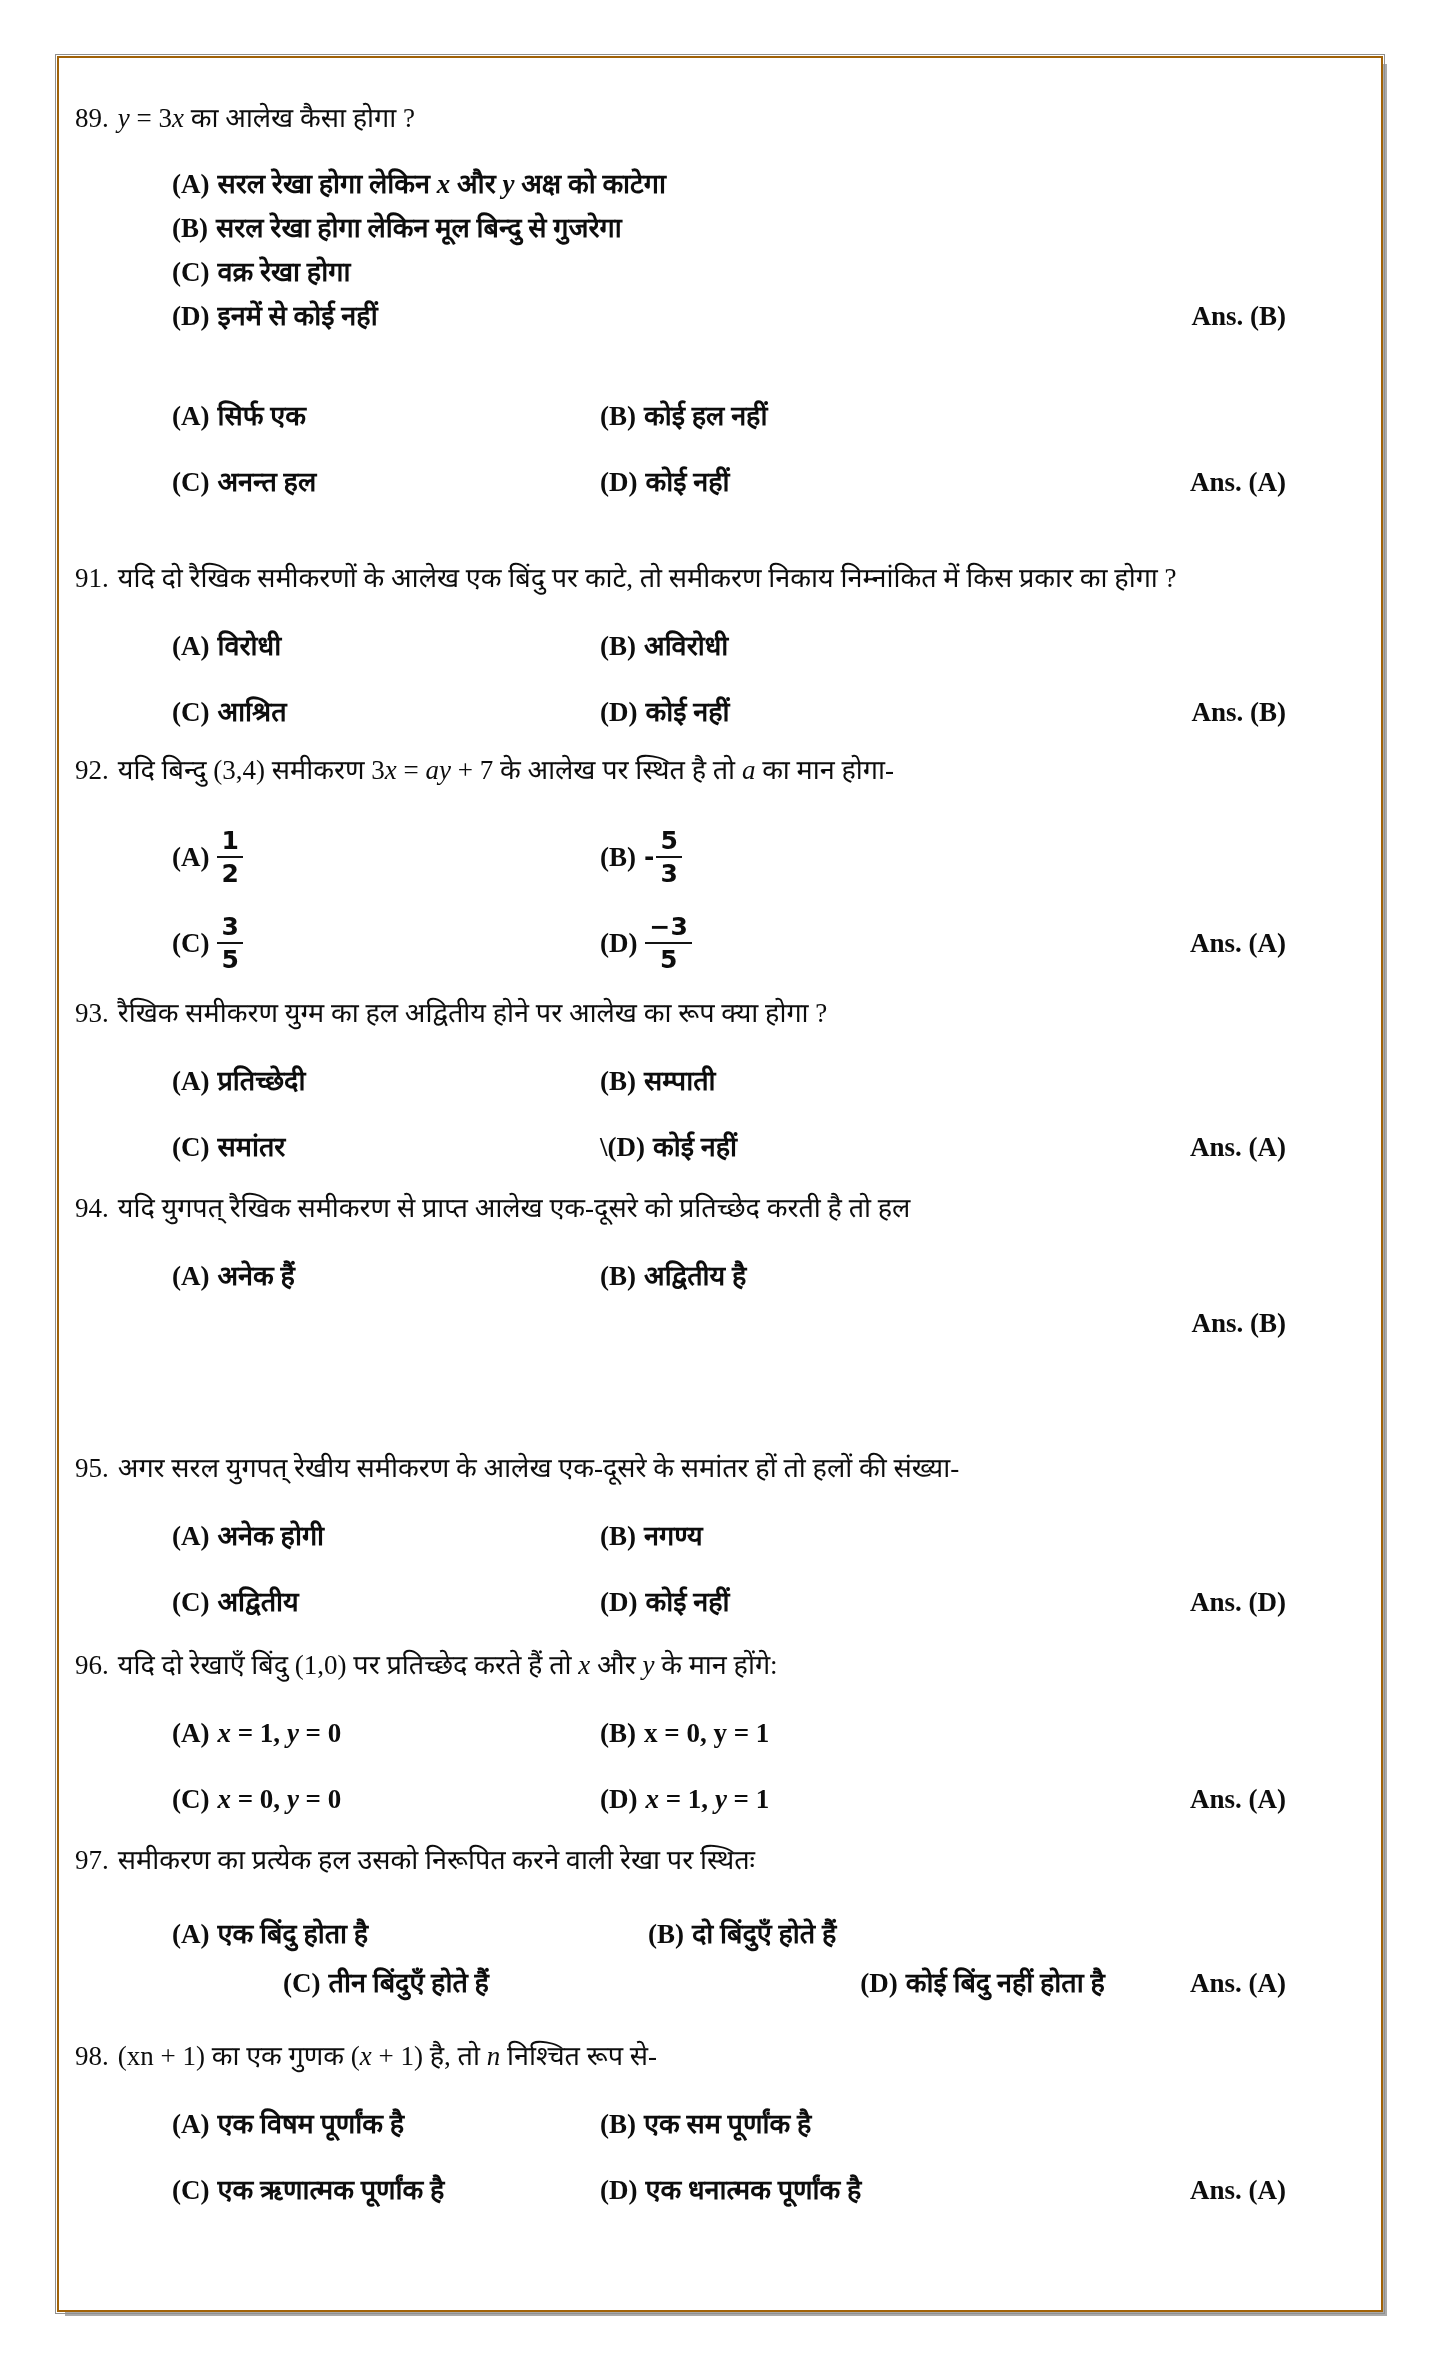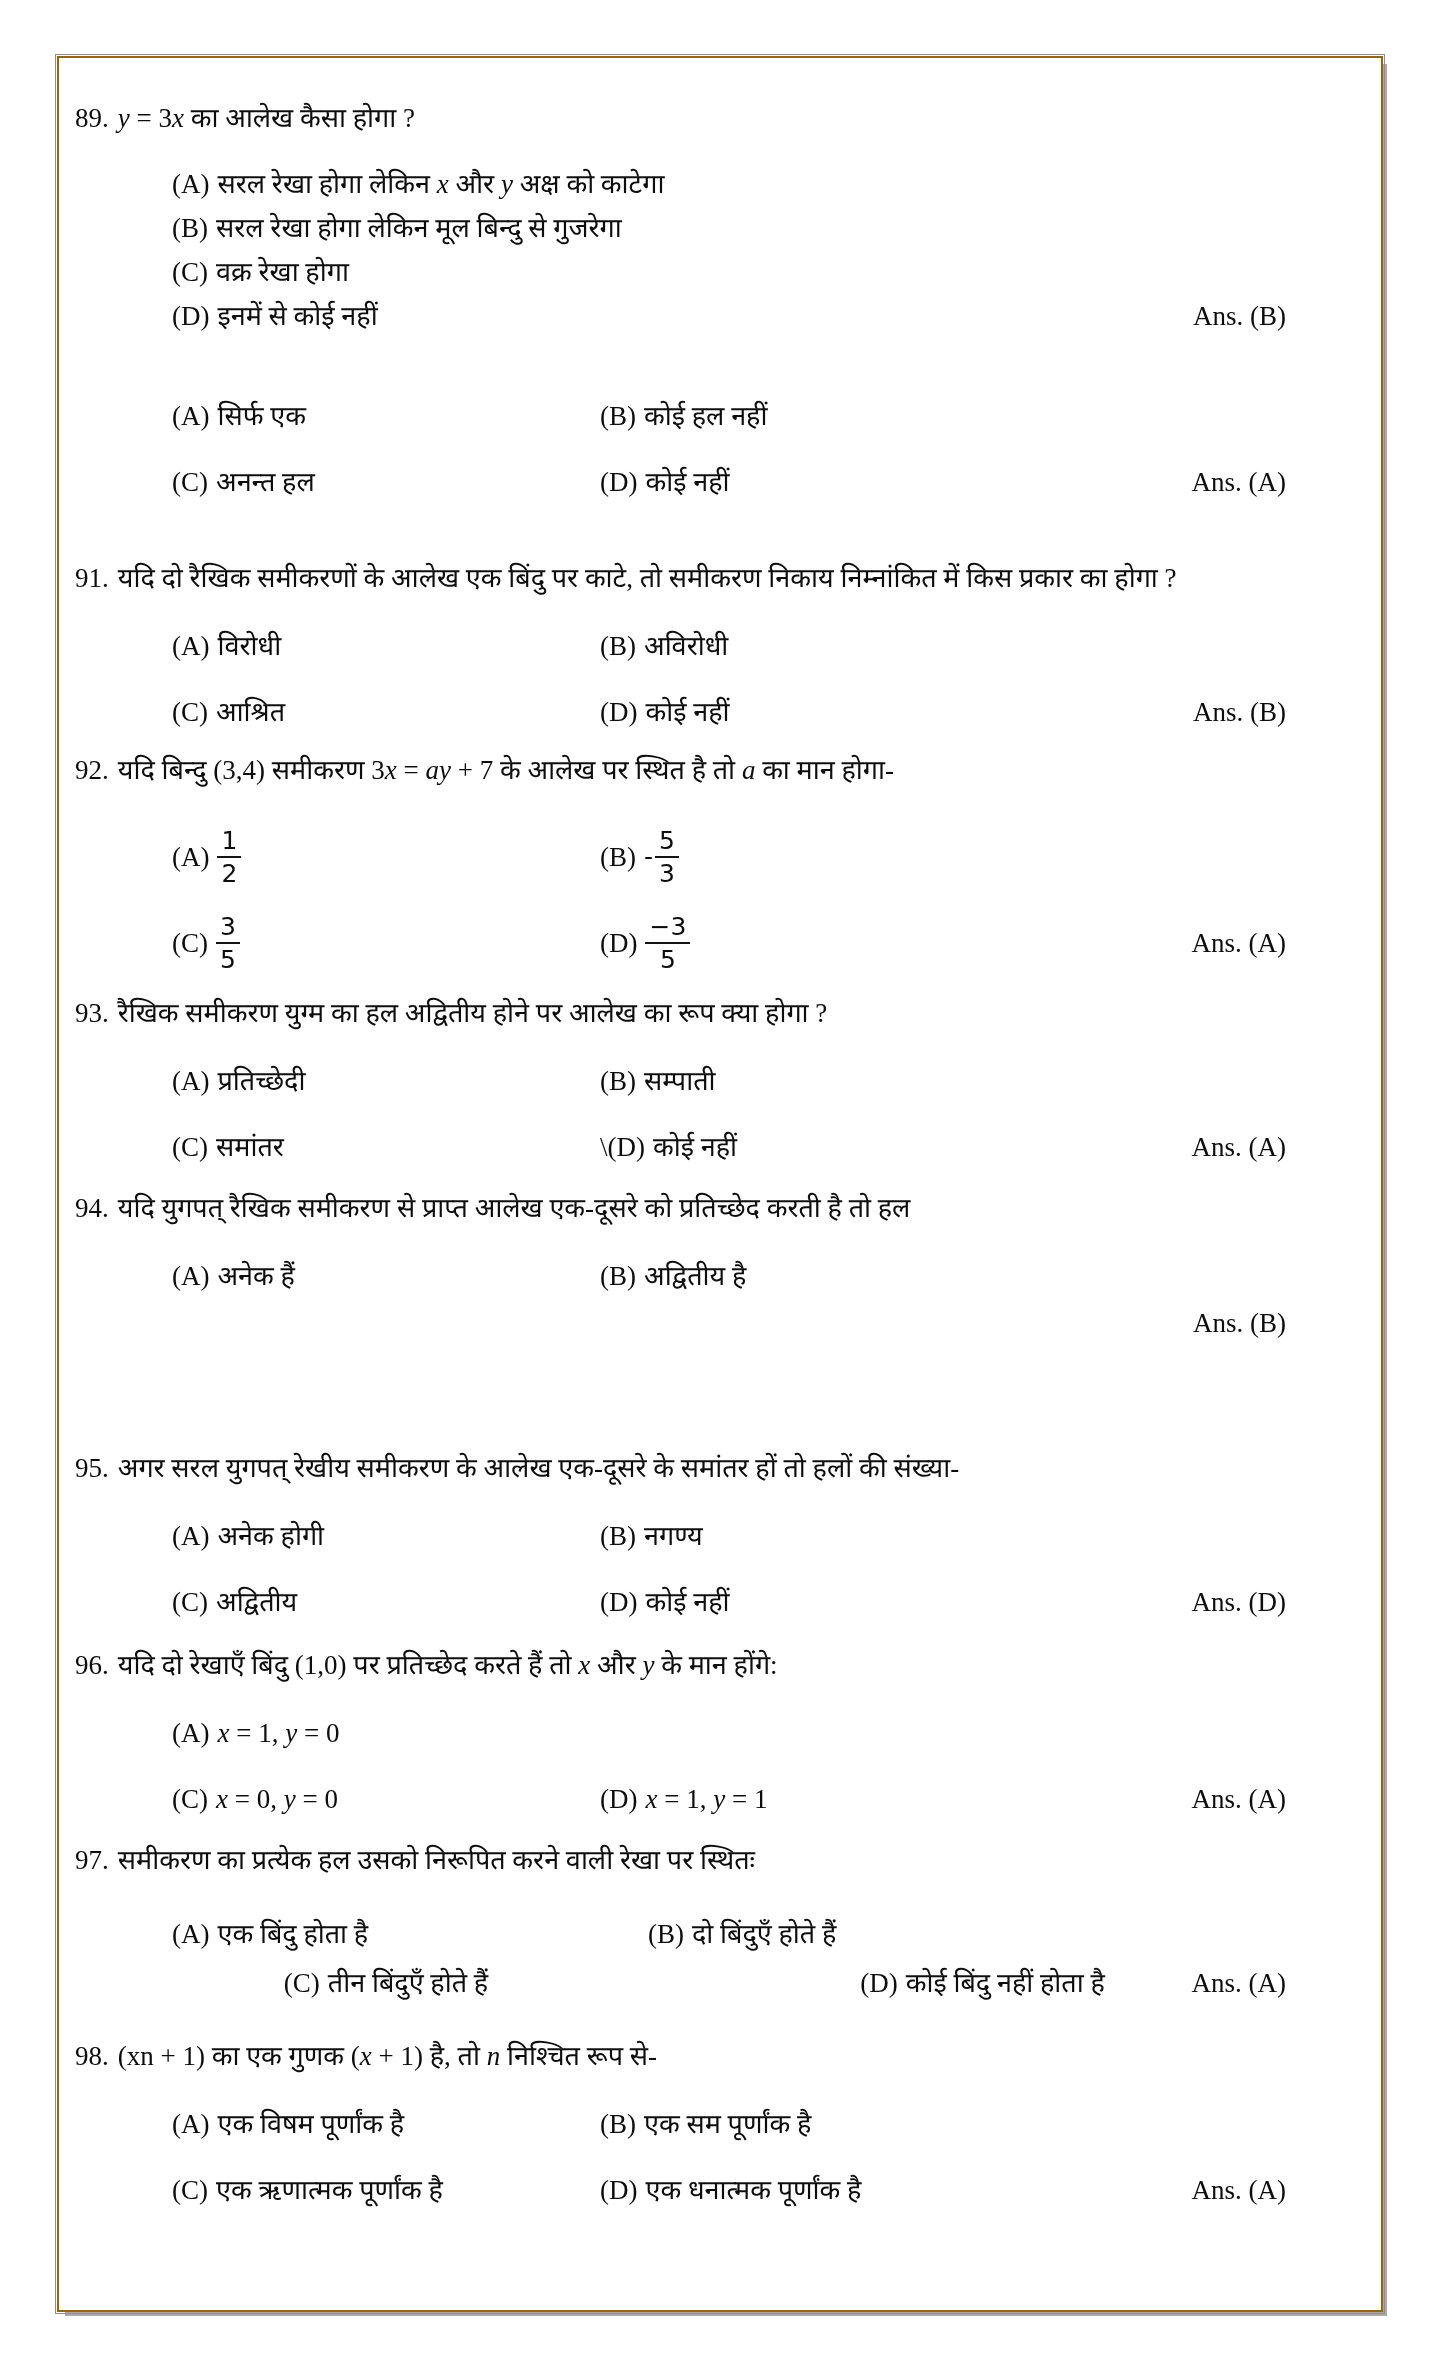--- a/index.html
+++ b/index.html
@@ -13,21 +13,21 @@
     outline:1px solid #8f8f8f;outline-offset:1px;
     box-shadow:6px 6px 0 -2px #aaaaaa;
   }
   .content{position:relative;width:100%;height:100%;}
   .q{position:absolute;left:16px;right:16px;font-size:27px;line-height:38px;}
   .q-89{top:41px}.q-90{top:309px}.q-91{top:501px}.q-92{top:693px}.q-93{top:936px}
   .q-94{top:1131px}.q-95{top:1391px}.q-96{top:1588px}.q-97{top:1783px}.q-98{top:1979px}
   .q-title{white-space:nowrap;}
   .q-num{margin-right:9px;}
   .m{font-style:italic;}
-  .opt-row{display:flex;position:relative;margin-left:97px;align-items:center;}
+  .opt-row{display:flex;position:relative;margin-left:97px;align-items:center;font-weight:bold;}
   .layout-cols .opt-row{margin-top:28px;}
   .layout-cols .opt-row.r1{margin-top:30px;}
   .layout-single .opt-row{margin-top:6px;}
   .layout-single .opt-row.r1{margin-top:28px;}
   .q-92 .opt-row.r1{margin-top:36px;}
   .q-92 .opt-row:not(.r1){margin-top:22px;}
   .q-97 .opt-row.r1{margin-top:36px;gap:48px;}
   .q-97 .opt-row:not(.r1){margin-top:11px;text-align:center;}
   .opt{white-space:nowrap;}
   .col-a{width:428px;flex:none;}
@@ -156,20 +156,21 @@
           <div class="opt-row">
             <div class="opt col-a"><span class="opt-label">(C)</span><span>अद्वितीय</span></div>
             <div class="opt col-b"><span class="opt-label">(D)</span><span>कोई नहीं</span></div>
             <span class="ans">Ans. (D)</span>
           </div>
         </div>
         <div class="q q-96 layout-cols">
           <div class="q-title"><span class="q-num">96.</span><span>यदि दो रेखाएँ बिंदु (1,0) पर प्रतिच्छेद करते हैं तो </span><span class="m">x</span><span> और </span><span class="m">y</span><span> के मान होंगे:</span></div>
           <div class="opt-row r1">
             <div class="opt col-a"><span class="opt-label">(A)</span><span class="m">x</span><span> = 1, </span><span class="m">y</span><span> = 0</span></div>
+            <div class="opt col-b"><span class="opt-label">(B)</span><span>x = 0, y = 1</span></div>
           </div>
           <div class="opt-row">
             <div class="opt col-a"><span class="opt-label">(C)</span><span class="m">x</span><span> = 0, </span><span class="m">y</span><span> = 0</span></div>
             <div class="opt col-b"><span class="opt-label">(D)</span><span class="m">x</span><span> = 1, </span><span class="m">y</span><span> = 1</span></div>
             <span class="ans">Ans. (A)</span>
           </div>
         </div>
         <div class="q q-97 layout-cols">
           <div class="q-title"><span class="q-num">97.</span><span>समीकरण का प्रत्येक हल उसको निरूपित करने वाली रेखा पर स्थितः</span></div>
           <div class="opt-row r1">

